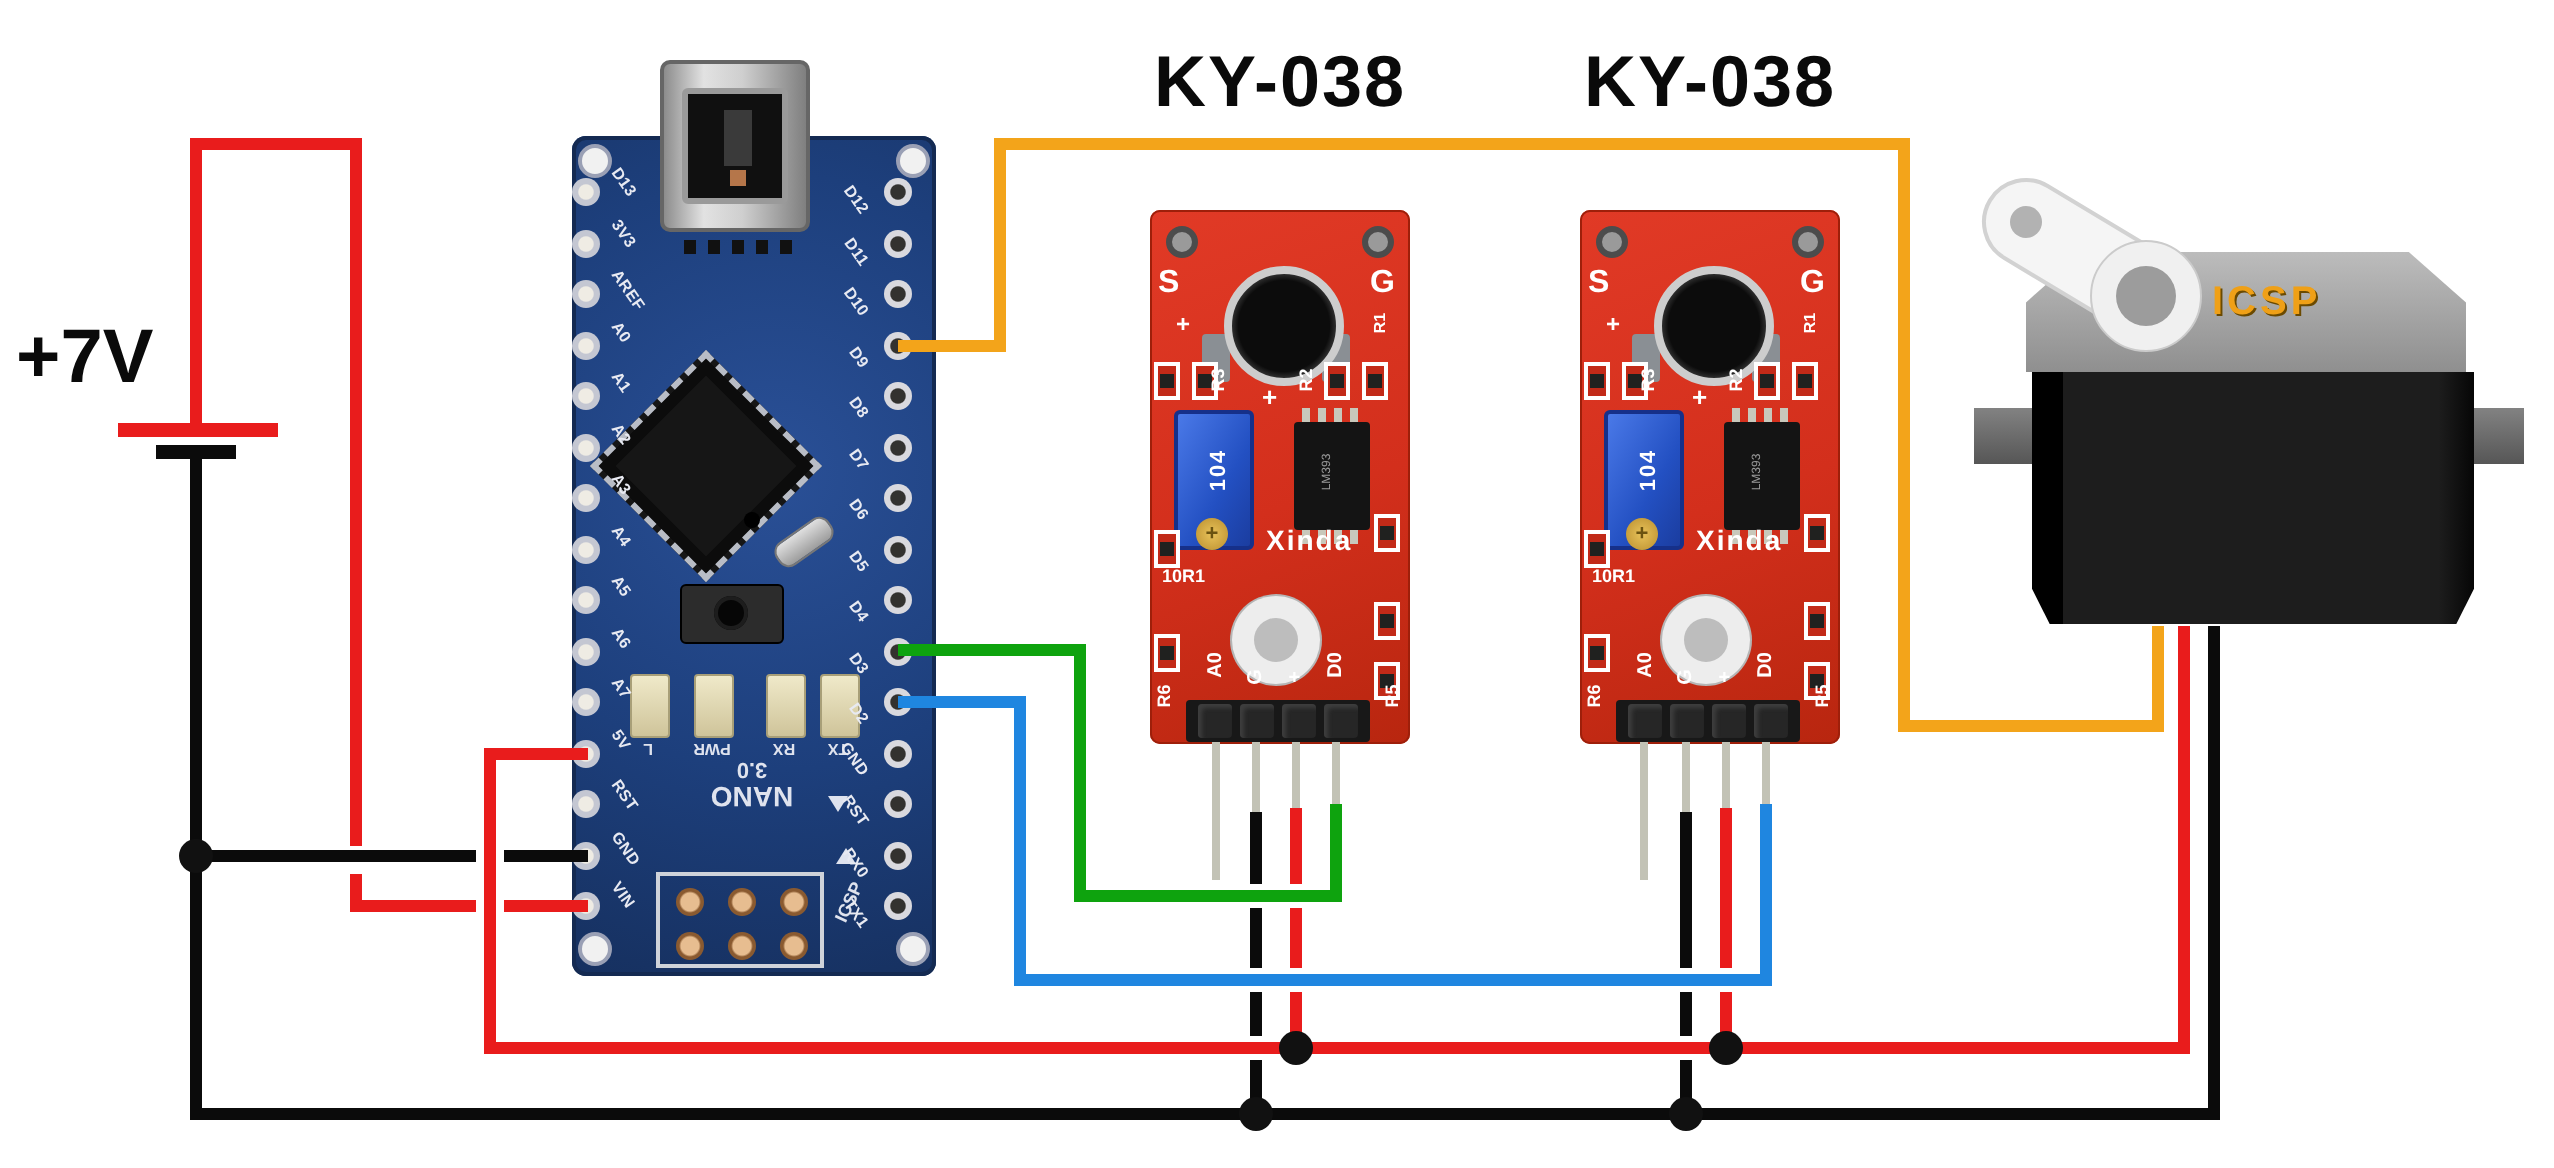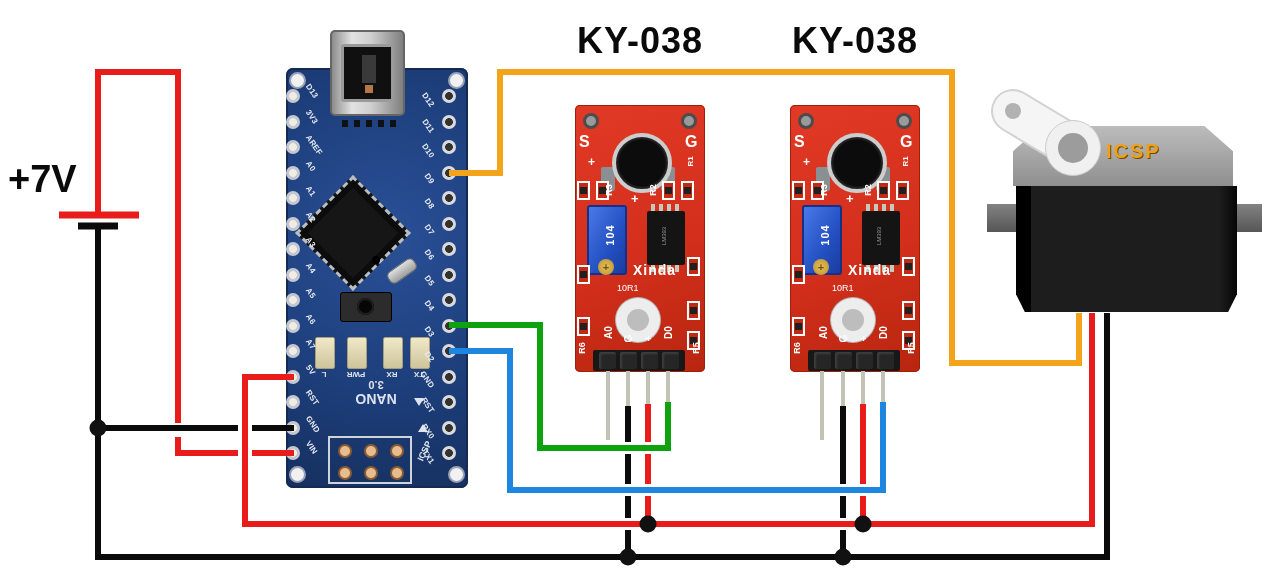--- a/index.html
+++ b/index.html
@@ -84,21 +84,21 @@
        transform:rotate(-90deg);letter-spacing:1px;}
   .m-trim-screw{position:absolute;left:9px;top:52px;width:16px;height:16px;border-radius:50%;
        background:radial-gradient(circle,#e8c25a,#b98e2e);color:#6b5310;font-size:11px;font-weight:700;
        text-align:center;line-height:16px;}
   .m-ic{position:absolute;left:72px;top:106px;width:38px;height:54px;background:#141414;border-radius:2px;}
   .m-ic::before,.m-ic::after{content:"";position:absolute;left:4px;width:30px;height:7px;
        background:repeating-linear-gradient(90deg,#c8c8bb 0 4px,transparent 4px 8px);}
   .m-ic::before{top:-7px;} .m-ic::after{bottom:-7px;}
   .m-ic-code{position:absolute;left:8px;top:22px;font-size:6px;color:#9a9a9a;transform:rotate(-90deg);}
   .m-brand{position:absolute;left:58px;top:157px;font-size:14px;font-weight:700;color:#fff;letter-spacing:1px;}
-  .m-10r1{position:absolute;left:6px;top:178px;font-size:9px;font-weight:400;color:#fff;margin-left:36px;}
+  .m-10r1{position:absolute;left:6px;top:178px;font-size:9px;font-weight:700;color:#fff;}
   .m-hole{position:absolute;left:41px;top:193px;width:44px;height:44px;border-radius:50%;
        background:#ededed;box-shadow:0 0 0 1px #b5b5b5;}
   .m-hole::after{content:"";position:absolute;left:11px;top:11px;width:22px;height:22px;
        border-radius:50%;background:#bdbdbd;}
   .m-r6{position:absolute;left:1px;top:238px;font-size:9px;font-weight:700;color:#fff;transform:rotate(-90deg);}
   .m-r5{position:absolute;left:115px;top:238px;font-size:9px;font-weight:700;color:#fff;transform:rotate(-90deg);}
   .m-pin-lab{position:absolute;width:24px;text-align:center;font-size:10px;font-weight:700;color:#fff;
        transform:rotate(-90deg);}
   .m-header{position:absolute;left:18px;top:245px;width:92px;height:21px;background:#181818;border-radius:2px;}
   .m-header span{position:absolute;top:2px;width:17px;height:17px;background:#262626;

